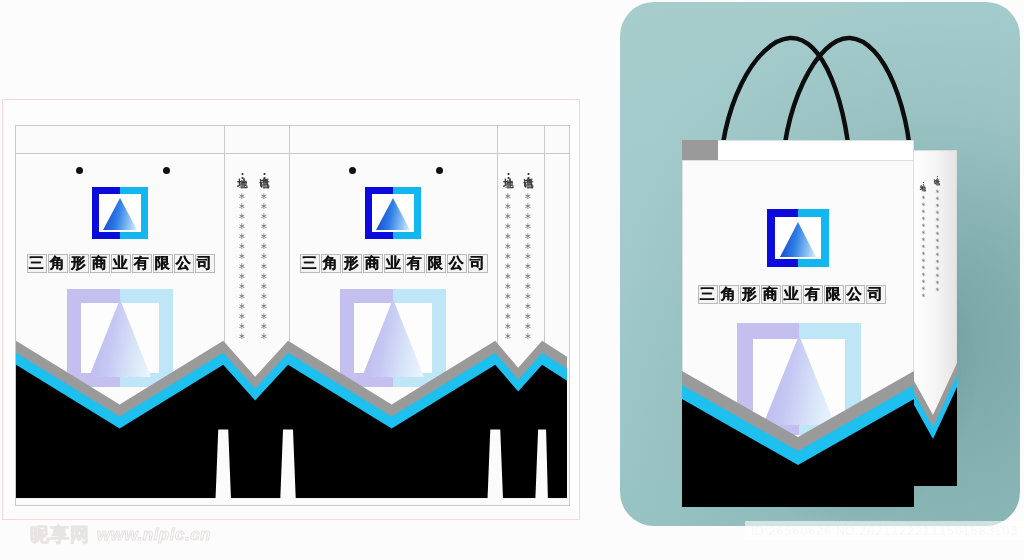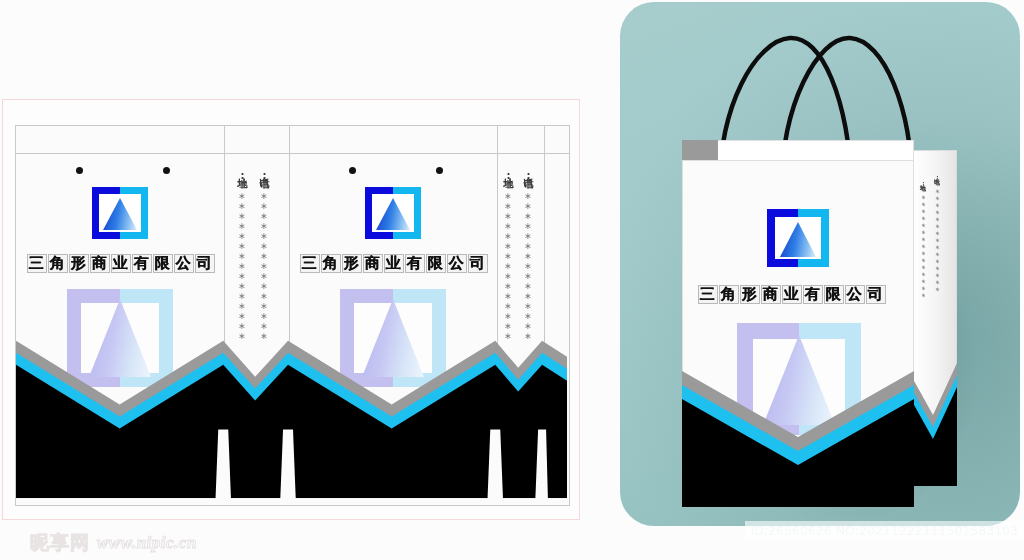--- a/index.html
+++ b/index.html
@@ -108,33 +108,33 @@
     position:absolute;left:10px;top:8px;width:232px;height:22px;
     background:#ffffff;border:1px solid #e0e0e0;box-sizing:border-box;
   }
   .bag-top-grey{
     position:absolute;left:10px;top:8px;width:36px;height:22px;
     background:#9a9a9a;
   }
   .handle-svg{position:absolute;left:0;top:-120px;width:290px;height:180px;}
 
   .wm{
-    position:absolute;left:30px;bottom:4px;
+    position:absolute;left:30px;bottom:12px;
     display:flex;align-items:center;gap:7px;
     opacity:0.75;
   }
   .wm-logo{
     font-size:19px;font-weight:bold;color:transparent;
     -webkit-text-stroke:1px #e3dcdc;letter-spacing:1px;
     font-family:"DejaVu Sans","Liberation Sans",sans-serif;
   }
   .wm-url{
     font-size:17px;font-style:italic;font-weight:bold;color:transparent;
     -webkit-text-stroke:1px #e0dada;letter-spacing:0.5px;
-    font-family:Liberation Serif, serif;
+    font-family:Liberation Sans, sans-serif;
   }
   .idbar{
     position:absolute;right:0;bottom:20px;
     background:rgba(255,255,255,0.60);
     color:#f4f8f8;font-size:12.5px;padding:2px 6px;white-space:nowrap;
     font-family:"DejaVu Sans","Liberation Sans",sans-serif;
   }
 </style>
 </head>
 <body>

